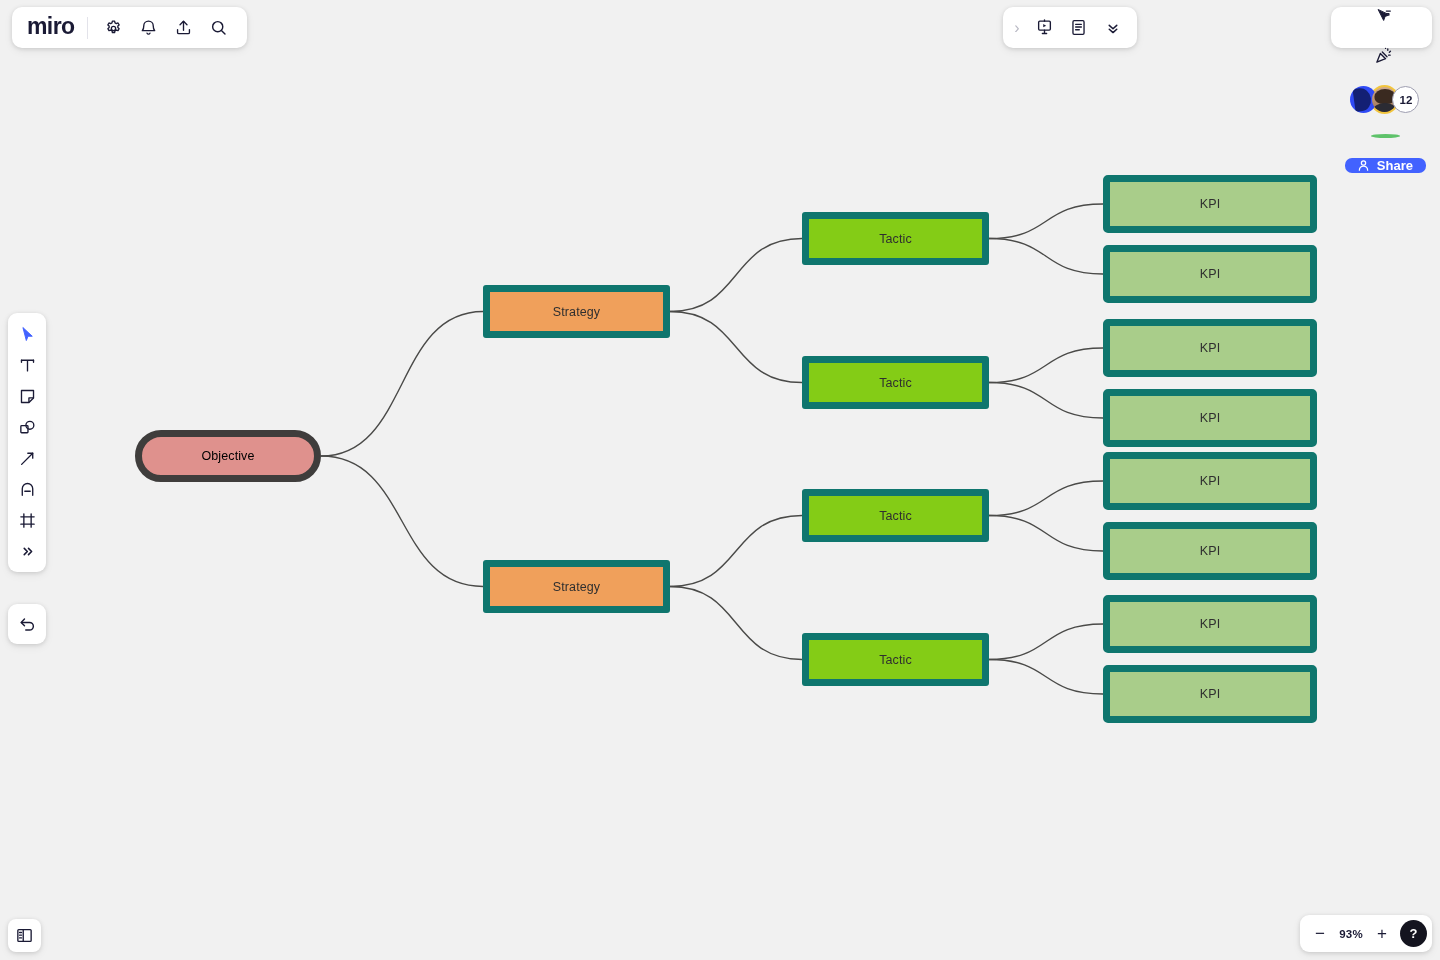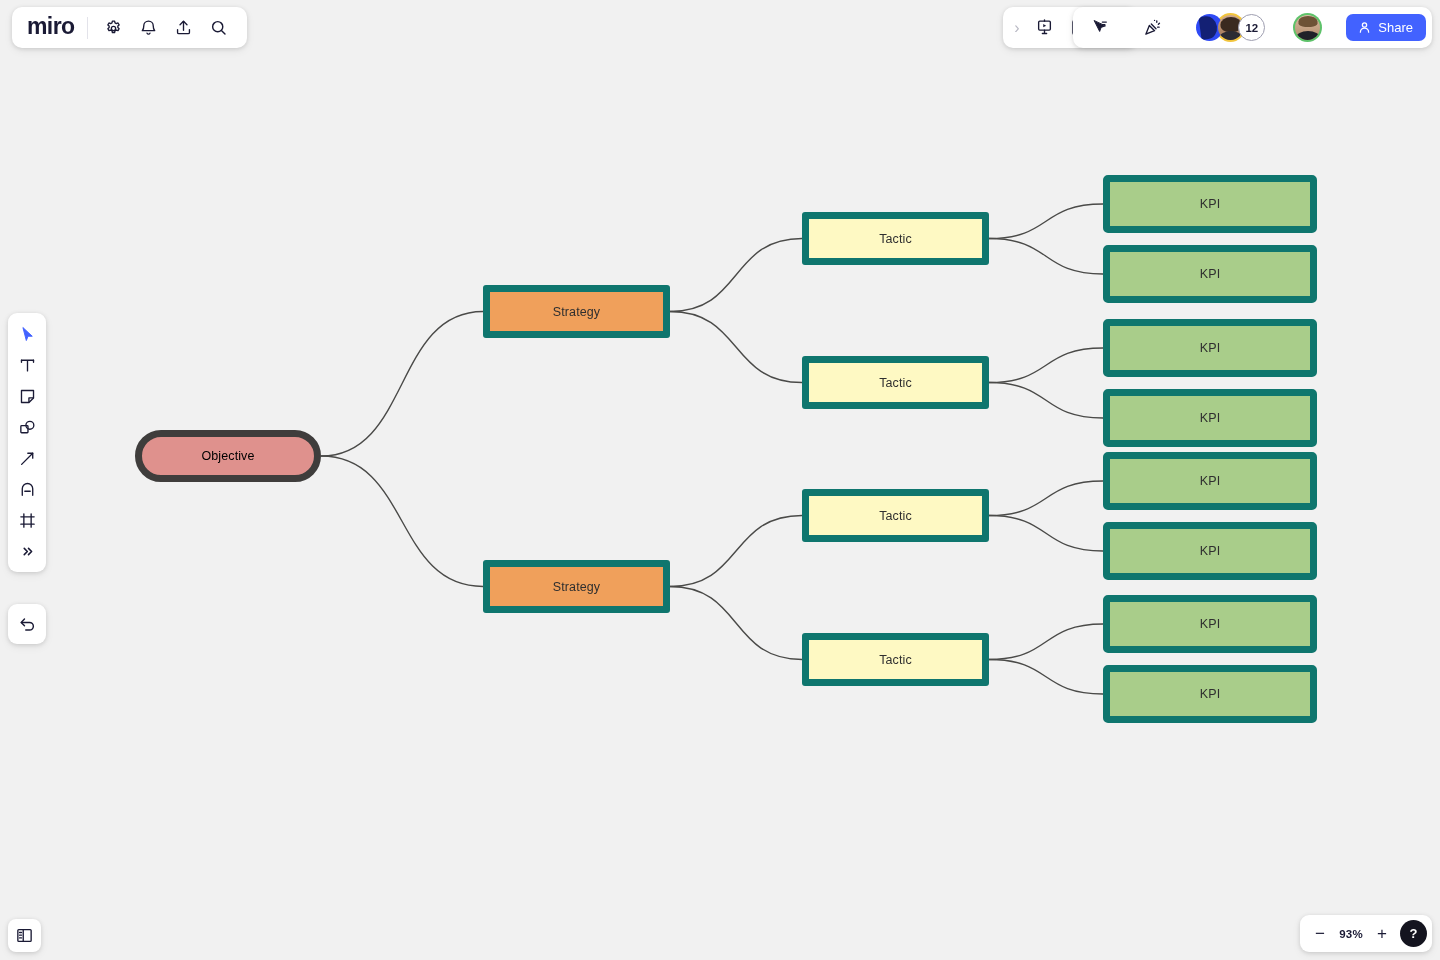--- a/index.html
+++ b/index.html
@@ -25,21 +25,21 @@
     user-select: none;
   }
   .node.objective {
     background: #df918d;
     border-color: #3f3d3c;
     border-radius: 999px;
     color: #000000;
     font-size: 12.5px;
   }
   .node.strategy { background: #f0a05b; border-radius: 3px; }
-  .node.tactic   { background: #fef9c3; border-radius: 3px; }
+  .node.tactic   { background: #84cc16; border-radius: 3px; }
   .node.kpi      { background: #a9cd8a; border-radius: 5px; }
 
   
   .bar {
     position: absolute;
     background: #fff;
     border-radius: 10px;
     box-shadow: 0 1px 4px rgba(0,0,0,.13), 0 3px 10px rgba(0,0,0,.06);
     display: flex; align-items: center;
   }
@@ -51,21 +51,21 @@
   .vdiv { width: 1px; height: 22px; background: #e3e3ea; margin: 0 7px 0 1px; }
   .ibtn {
     width: 33px; height: 33px; border-radius: 7px;
     display: flex; align-items: center; justify-content: center;
     color: #1a1a35; cursor: pointer;
   }
   .ibtn svg { display: block; }
 
   
   #topright-a { right: 303px; top: 7px; height: 41px; padding: 0 8px 0 4px; gap: 1px; }
-  #topright-b { right: 8px;  top: 7px; height: 41px; padding: 0 6px 0 10px; gap: 20px; }
+  #topright-b { right: 8px;  top: 7px; height: 41px; padding: 0 6px 0 10px; gap: 20px; flex-direction: column; }
 
   .chev-collapse {
     width: 20px; height: 33px; display: flex; align-items: center; justify-content: center;
     color: #b9b9c4; cursor: pointer;
   }
 
   .avatars { display: flex; align-items: center; padding: 0 4px 0 7px; }
   .avatars > * { margin-left: -7px; }
   .avatars > *:first-child { margin-left: 0; }
   .av { width: 27px; height: 27px; border-radius: 50%; position: relative; overflow: hidden; }
@@ -89,21 +89,21 @@
   .face.f1::before { content:""; position:absolute; left:50%; top:2px; width:21px; height:15px; transform:translateX(-50%); background:#3a2a20; border-radius:50% 50% 40% 40%; }
   .face.f1::after  { content:""; position:absolute; left:50%; bottom:-4px; width:23px; height:13px; transform:translateX(-50%); background:#2b2b33; border-radius:50% 50% 0 0; }
   .face.f2 { background: linear-gradient(#d9bba4, #b08a67); }
   .face.f2::before { content:""; position:absolute; left:50%; top:1px; width:19px; height:11px; transform:translateX(-50%); background:#6d5236; border-radius:50% 50% 35% 35%; }
   .face.f2::after  { content:""; position:absolute; left:50%; bottom:-5px; width:24px; height:14px; transform:translateX(-50%); background:#1f2128; border-radius:50% 50% 0 0; }
 
   #share-btn {
     display: flex; align-items: center; gap: 6px;
     background: #4262ff; color: #fff;
     height: 27px; padding: 0 13px 0 11px;
-    border-radius: 7px; font-size: 13px; font-weight: 400;
+    border-radius: 7px; font-size: 13px; font-weight: 700;
     cursor: pointer; margin-left: 4px;
   }
 
   
   #tools {
     position: absolute; left: 8px; top: 313px;
     width: 38px; background: #fff; border-radius: 9px;
     box-shadow: 0 1px 4px rgba(0,0,0,.13), 0 3px 10px rgba(0,0,0,.06);
     padding: 6px 0; display: flex; flex-direction: column; align-items: center; gap: 1px;
   }

